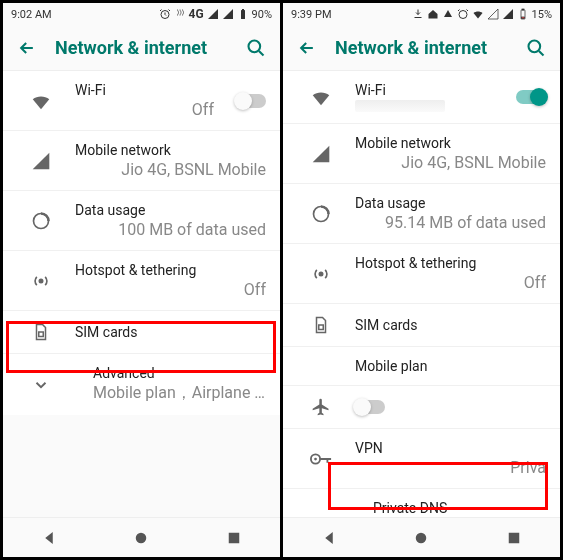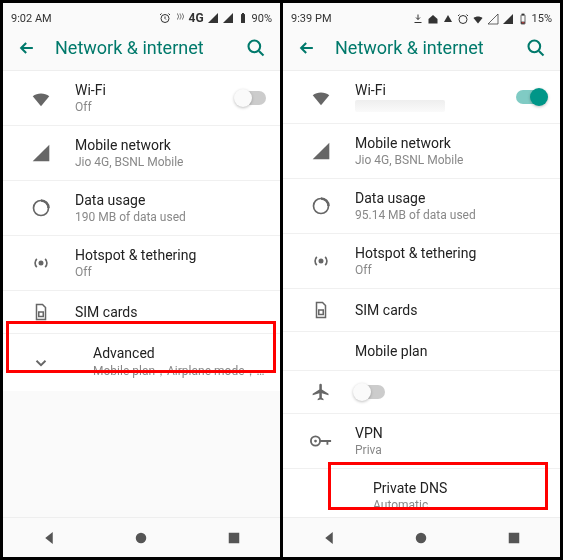--- a/index.html
+++ b/index.html
@@ -16,54 +16,54 @@
     background: #fff;
     flex: 1;
     display: flex;
     flex-direction: column;
     position: relative;
     overflow: hidden;
   }
   .status-bar {
     height: 22px;
     display: flex;
-    align-items: flex-end;
+    align-items: center;
     justify-content: space-between;
     padding: 0 8px;
     font-size: 11px;
     color: #333;
     background: #fafafa;
   }
   .status-right { display: flex; align-items: center; gap: 3px; }
   .status-right svg, .status-right span.ico { width: 12px; height: 12px; }
   .toolbar {
     height: 46px;
     display: flex;
     align-items: center;
     padding: 0 14px;
     background: #fafafa;
     border-bottom: 1px solid #eee;
     gap: 18px;
   }
-  .toolbar .title { color: #00796b; font-size: 18px; font-weight: 400; flex: 1; }
+  .toolbar .title { color: #00796b; font-size: 18px; font-weight: 700; flex: 1; }
   .content { flex: 1; overflow: hidden; background: #fafafa; }
   .row {
     display: flex;
     align-items: center;
     padding: 11px 14px 11px 26px;
     border-bottom: 1px solid #f0f0f0;
     gap: 22px;
     background: #fff;
     position: relative;
   }
   .row.noborder { border-bottom: none; gap: 40px; }
   .row .icon-slot { width: 24px; display: flex; justify-content: center; color: #666; flex-shrink: 0; }
   .row .texts { flex: 1; min-width: 0; }
   .row .label { font-size: 14px; color: #222; }
-  .row .sub { font-size: 12px; color: #888; margin-top: 2px; white-space: nowrap; overflow: hidden; text-overflow: ellipsis; }
+  .row .sub { font-size: 16px; color: #888; margin-top: 2px; white-space: nowrap; overflow: hidden; text-overflow: ellipsis; text-align: right; }
   .toggle {
     width: 30px; height: 14px; border-radius: 10px; background: #ccc;
     position: relative; flex-shrink: 0;
   }
   .toggle::after {
     content: ""; position: absolute; width: 18px; height: 18px;
     border-radius: 50%; background: #fafafa; top: -2px; left: -2px;
     box-shadow: 0 1px 3px rgba(0,0,0,.25);
   }
   .toggle.on { background: #80cbc4; }
@@ -149,21 +149,21 @@
     </div>
     <div class="row">
       <div class="icon-slot">
           <svg width="20" height="20" viewBox="0 0 24 24" fill="none" stroke="currentColor" stroke-width="2">
             <circle cx="12" cy="12" r="9"></circle>
             <path d="M12 3a9 9 0 0 1 9 9" stroke-width="3"></path>
           </svg>
         </div>
       <div class="texts">
         <div class="label">Data usage</div>
-        <div class="sub">190 MB of data used</div>
+        <div class="sub">100 MB of data used</div>
       </div>
     </div>
     <div class="row">
       <div class="icon-slot">
           <svg width="20" height="20" viewBox="0 0 24 24" fill="none" stroke="currentColor" stroke-width="2">
             <circle cx="12" cy="12" r="2" fill="currentColor"></circle>
             <path d="M7 17a7 7 0 0 1 0-10M17 7a7 7 0 0 1 0 10"></path>
           </svg>
         </div>
       <div class="texts">

